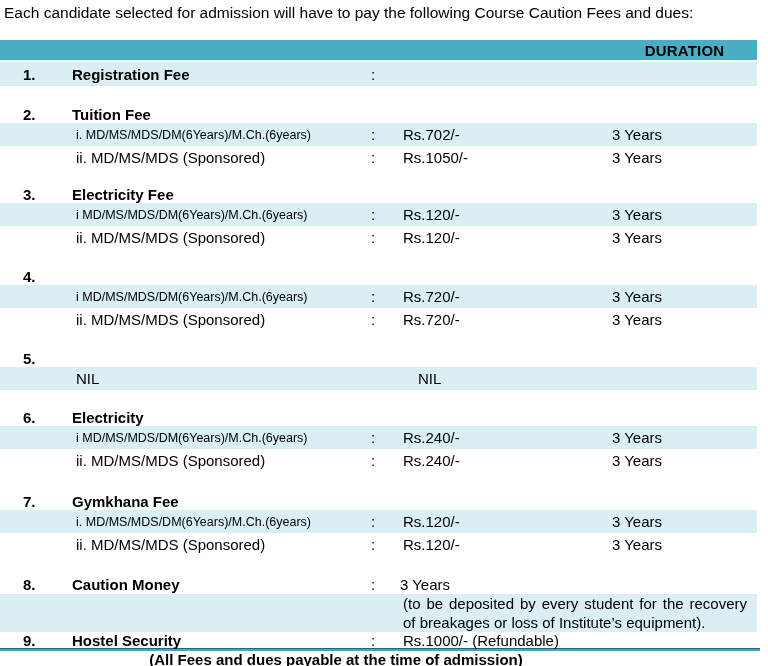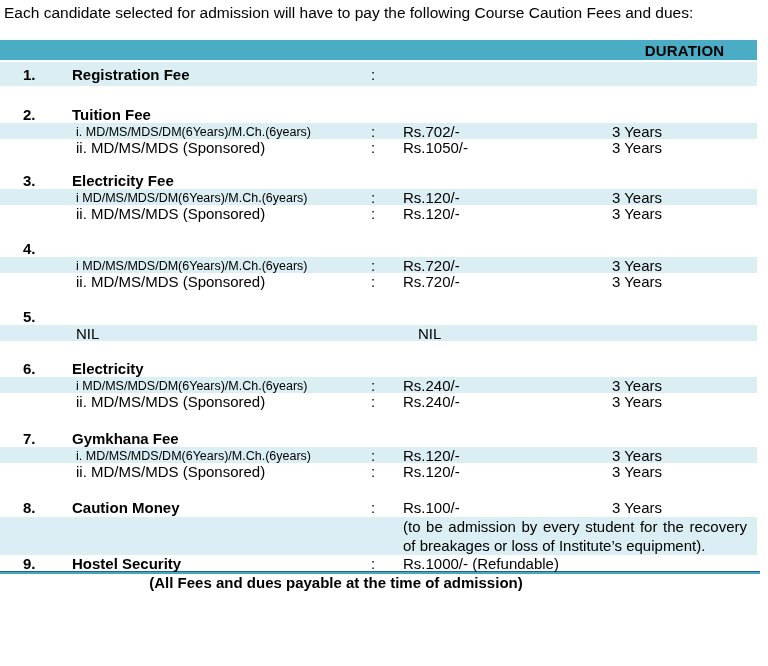--- a/index.html
+++ b/index.html
@@ -10,21 +10,21 @@
   }
   .page { padding-top: 4px; }
   .title { font-size: 15.5px; line-height: 18px; padding-left: 4px; white-space: nowrap; }
   .fee-table { width: 757px; }
   .row { display: grid; grid-template-columns: 72px 299px 29px 212px 1fr; align-items: center; }
   .thead { height: 20px; margin-top: 18px; background: var(--teal); text-align: center; }
   .thead .c-duration { font-weight: bold; font-size: 15px; letter-spacing: .2px; }
   .shaded { background: var(--lightblue); }
   .row-first { height: 24px; margin-top: 2px; }
   .row-section { height: 18px; }
-  .row-item { height: 16px; }
+  .row-item { height: 23px; }
   .c-num { padding-left: 23px; font-weight: bold; font-size: 15px; }
   .c-item { font-size: 15px; }
   .row-section .c-item, .row-first .c-item { font-weight: bold; }
   .row-item .c-item { padding-left: 4px; }
   .small .c-item { font-size: 12.5px; }
   .c-colon { font-size: 15px; }
   .c-value { font-size: 15px; padding-left: 3px; }
   .c-duration { font-size: 15px; }
   .nil-pad { padding-left: 18px; }
   .sec-2 { margin-top: 19px; }
@@ -180,25 +180,24 @@
         <span class="c-value">Rs.120/-</span>
         <span class="c-duration">3 Years</span>
       </div>
     </div>
 
     <div class="section sec-8">
       <div class="row row-section row-head-vals">
         <span class="c-num">8.</span>
         <span class="c-item">Caution Money</span>
         <span class="c-colon">:</span>
-        <span class="c-value">Rs.100/-</span>
         <span class="c-duration">3 Years</span>
       </div>
       <div class="row note-row shaded">
-        <span class="c-note">(to be admission by every student for the recovery of breakages or loss of Institute’s equipment).</span>
+        <span class="c-note">(to be deposited by every student for the recovery of breakages or loss of Institute’s equipment).</span>
       </div>
     </div>
 
     <div class="row row-section row-9">
       <span class="c-num">9.</span>
       <span class="c-item">Hostel Security</span>
       <span class="c-colon">:</span>
       <span class="c-value">Rs.1000/- (Refundable)</span>
       <span class="c-duration"></span>
     </div>

